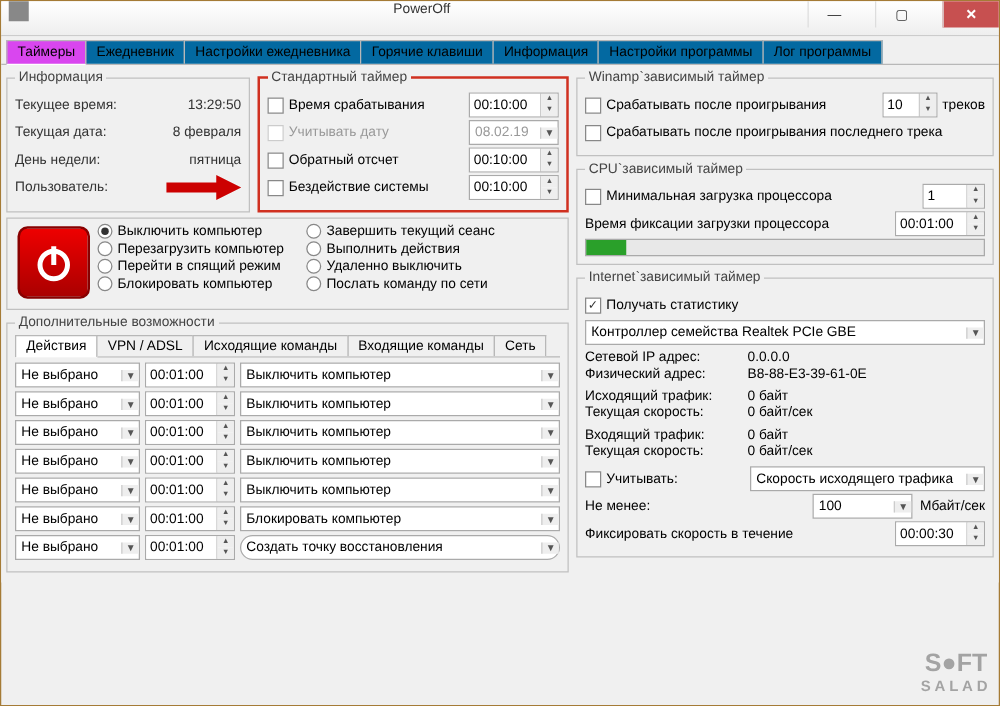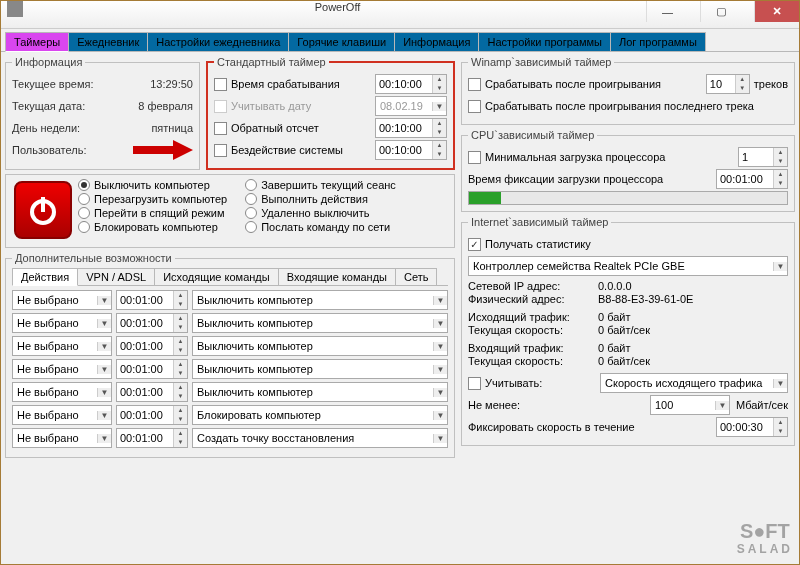--- a/index.html
+++ b/index.html
@@ -340,21 +340,21 @@
                 <span class="cval">Не выбрано</span>
                 <span class="dd">▼</span>
               </span>
               <span class="spin">
                 <input value="00:01:00" style="">
                 <span class="arrows">
                   <span>▲</span>
                   <span>▼</span>
                 </span>
               </span>
-              <span class="combo" style="flex:1;">
+              <span class="combo" style="flex:1;border-radius:10px;">
                 <span class="cval">Создать точку восстановления</span>
                 <span class="dd">▼</span>
               </span>
             </div>
           </div>
       </fieldset>
     </div>
 
     <div class="col-right">
       <fieldset>

